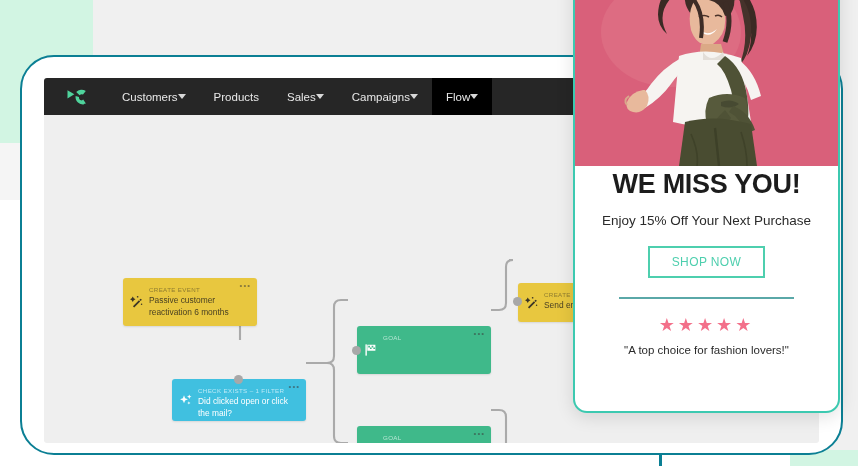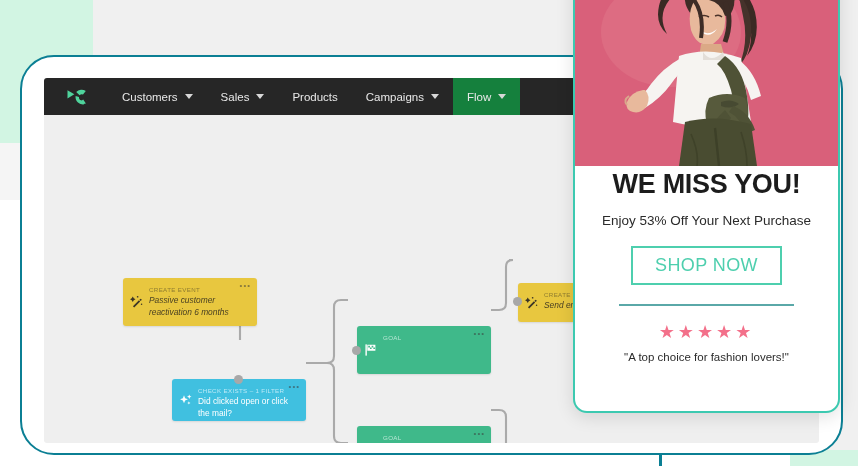--- a/index.html
+++ b/index.html
@@ -60,26 +60,26 @@
     padding-left:18px;
     position:relative;
   }
   .logo {
     width:30px; height:30px; position:relative;
     display:flex; align-items:center; justify-content:center;
     margin-right:16px;
   }
   .nav-items { display:flex; align-items:center; height:37px; }
   .nav-item {
-    display:flex; align-items:center; gap:7px;
+    display:flex; align-items:center; 
     color:#e8e8e8; font-size:11.5px;
     padding:0 14px; height:37px;
     white-space:nowrap;
   }
-  .nav-item.active { background:#15803d; }
+  .nav-item.active { background:#000000; }
   .caret {
     width:0;height:0;
     border-left:4px solid transparent;
     border-right:4px solid transparent;
     border-top:5px solid #d8d8d8;
     display:inline-block;
   }
   
   .canvas {
     position:absolute; left:0; top:37px; right:0; bottom:0;
@@ -109,21 +109,21 @@
     position:absolute; right:6px; top:5px;
     font-size:8px; letter-spacing:1px; opacity:.55;
     line-height:6px;
   }
   .node .nicon {
     position:absolute; left:6px; top:50%;
     transform:translateY(-50%);
     width:15px; height:15px;
   }
   .node-yellow { background:#e8c73f; }
-  .node-yellow .body { color:#4a4123;font-style:italic; }
+  .node-yellow .body { color:#4a4123; }
   .node-yellow .kicker { color:#6d6029; }
   .node-blue { background:#40c0e0; }
   .node-blue .body { color:#ffffff; }
   .node-blue .kicker { color:#eaf9ff; }
   .node-green { background:#3fb98a; }
   .node-green .body { color:#ffffff; }
   .node-green .kicker { color:#e6f7f0; }
 
   #node-create-1 { left:79px; top:163px; width:134px; height:48px; }
   #node-filter   { left:128px; top:264px; width:134px; height:42px; }
@@ -157,21 +157,21 @@
     color:#1c1c1c; line-height:30px;
   }
   .popup-sub {
     font-size:13.5px; color:#2b2b2b; line-height:18px;
     margin-top:13px;
   }
   .shop-btn {
     display:inline-block; margin-top:16px;
     border:2px solid #4ecfae;
     color:#4ecfae; background:#ffffff;
-    font-size:18px; padding:7px 22px;
+    font-size:12px; padding:7px 22px;
     letter-spacing:.4px;
   }
   .popup-divider {
     height:1.6px; background:#5aa8a8;
     margin:19px 26px 0 26px;
   }
   .stars {
     margin-top:17px; color:#f3708a;
     font-size:18px; letter-spacing:3px;
     line-height:18px;
@@ -202,25 +202,25 @@
           <path d="M13.4 14.6 A7.4 7.4 0 0 0 22.9 20.6 L20.2 16.6 A3.2 3.2 0 0 1 16.8 17.4 Z" fill="#4fd39c"></path>
           <path d="M12.6 13.0 A7.4 7.4 0 0 0 21.0 21.4 L18.4 17.4 A3.2 3.2 0 0 1 16.0 14.0 Z" fill="#4fd39c"></path>
         </svg>
       </div>
       <div class="nav-items">
         <div class="nav-item">
           <span>Customers</span>
           <span class="caret"></span>
         </div>
         <div class="nav-item">
+          <span>Products</span>
+        </div>
+        <div class="nav-item">
           <span>Sales</span>
           <span class="caret"></span>
-        </div>
-        <div class="nav-item">
-          <span>Products</span>
         </div>
         <div class="nav-item">
           <span>Campaigns</span>
           <span class="caret"></span>
         </div>
         <div class="nav-item active">
           <span>Flow</span>
           <span class="caret"></span>
         </div>
       </div>
@@ -357,19 +357,19 @@
 
       <path d="M110 150 Q140 142 176 152 L182 194 L104 194 Z" fill="#494c31"></path>
       <path d="M140 156 L144 194" stroke="#3d4028" stroke-width="2.4" fill="none"></path>
       <path d="M116 162 Q124 180 122 194" stroke="#3f4229" stroke-width="1.6" fill="none"></path>
       <path d="M166 160 Q172 178 172 194" stroke="#3f4229" stroke-width="1.6" fill="none"></path>
     </svg>
   </div>
 
   <div class="popup-content">
     <div class="popup-title">WE MISS YOU!</div>
-    <div class="popup-sub">Enjoy 53% Off Your Next Purchase</div>
+    <div class="popup-sub">Enjoy 15% Off Your Next Purchase</div>
     <div class="shop-btn">SHOP NOW</div>
     <div class="popup-divider"></div>
     <div class="stars">★★★★★</div>
     <div class="popup-quote">"A top choice for fashion lovers!"</div>
   </div>
 </div>
 
 </body></html>

